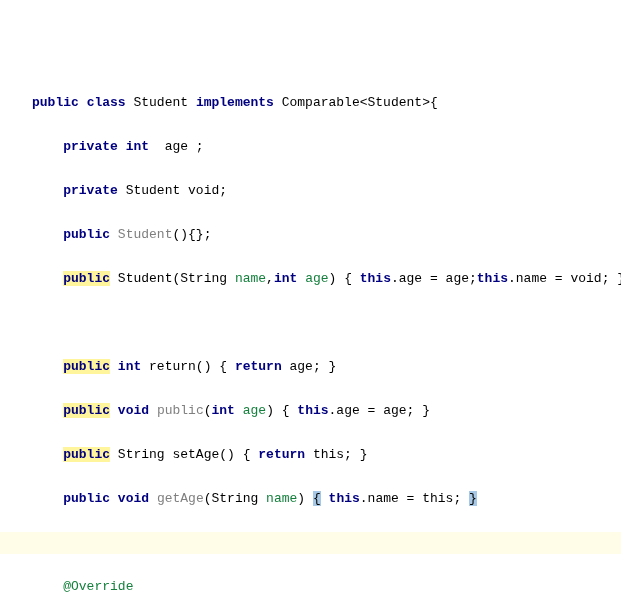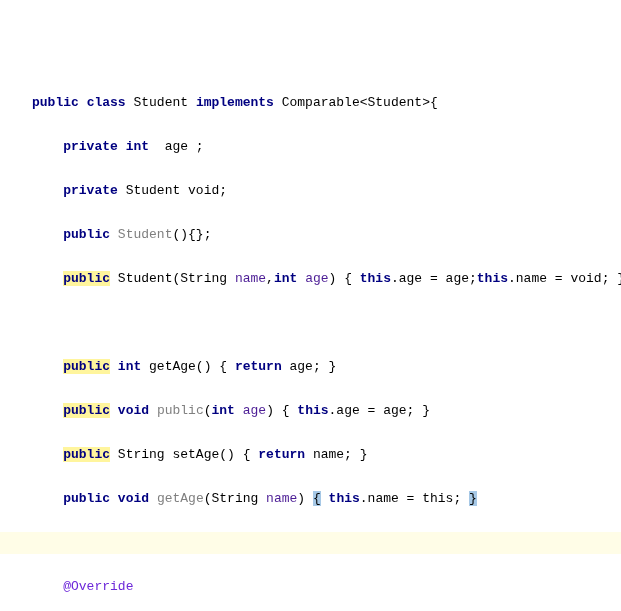--- a/index.html
+++ b/index.html
@@ -17,22 +17,22 @@
       position: relative;
       white-space: pre;
     }
     .line {
       display: block;
       position: relative;
       padding-left: 24px;
     }
     .kw { color: #000080; font-weight: bold; }
     .unused { color: #808080; }
-    .ann { color: #6d28d9; }
-    .param { color: #4c1d95; }
+    .ann { color: #15803d; }
+    .param { color: #15803d; }
     .hl { background-color: #fff59d; }
     .sel { background-color: #a6c8e6; }
     .warnline {
       background-color: #fffde7;
       display: block;
       margin-left: -8px;
       margin-right: -8px;
       padding-left: 8px;
       min-height: 12px;
     }
@@ -41,23 +41,23 @@
 <body>
 
 
 
 <span class="line"><span class="kw">public</span> <span class="kw">class</span> <span>Student</span> <span class="kw">implements</span> <span>Comparable&lt;Student&gt;{</span></span>
 <span class="line">    <span class="kw">private</span> <span class="kw">int</span>  <span>age ;</span></span>
 <span class="line">    <span class="kw">private</span> <span>Student</span> <span>void;</span></span>
 <span class="line">    <span class="kw">public</span> <span class="unused">Student</span><span>(){};</span></span>
 <span class="line">    <span class="kw hl">public</span> <span>Student(String</span> <span class="param">name</span><span>,</span><span class="kw">int</span> <span class="param">age</span><span>) {</span> <span class="kw">this</span><span>.age = age;</span><span class="kw">this</span><span>.name = void; }</span></span>
 <span class="line"> </span>
-<span class="line">    <span class="kw hl">public</span> <span class="kw">int</span> <span>getAge() {</span> <span class="kw">return</span> <span>age; }</span></span>
+<span class="line">    <span class="kw hl">public</span> <span class="kw">int</span> <span>return() {</span> <span class="kw">return</span> <span>age; }</span></span>
 <span class="line">    <span class="kw hl">public</span> <span class="kw">void</span> <span class="unused">public</span><span>(</span><span class="kw">int</span> <span class="param">age</span><span>) {</span> <span class="kw">this</span><span>.age = age; }</span></span>
-<span class="line">    <span class="kw hl">public</span> <span>String setAge() {</span> <span class="kw">return</span> <span>name; }</span></span>
+<span class="line">    <span class="kw hl">public</span> <span>String setAge() {</span> <span class="kw">return</span> <span>this; }</span></span>
 <span class="line">    <span class="kw">public</span> <span class="kw">void</span> <span class="unused">getAge</span><span>(String</span> <span class="param">name</span><span>)</span> <span class="sel">{</span> <span class="kw">this</span><span>.name = this;</span> <span class="sel">}</span></span>
 <span class="warnline"> </span>
 <span class="line">    <span class="ann">@Override</span></span>
 
 
 
 
 
 
 

